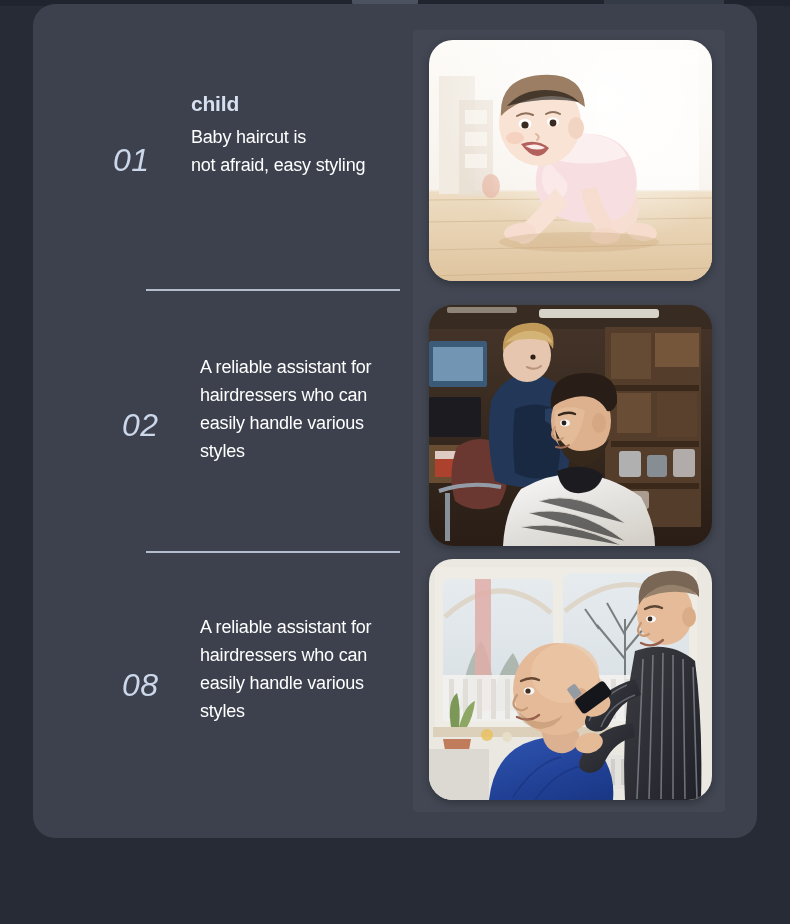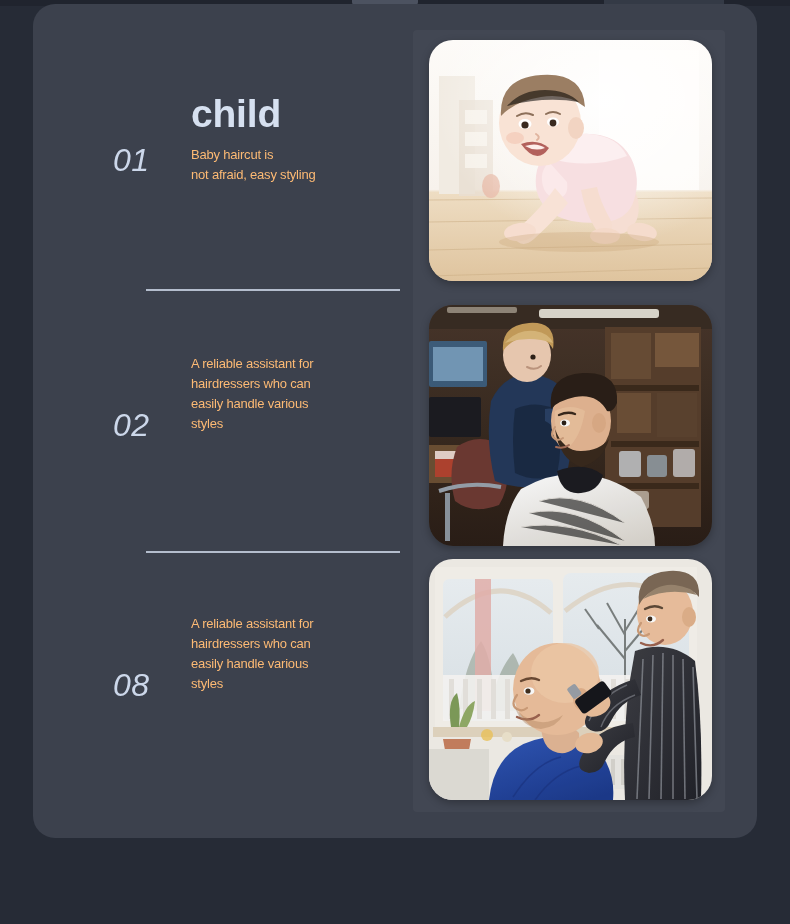--- a/index.html
+++ b/index.html
@@ -87,37 +87,37 @@
     font-style: italic;
     font-weight: 400;
     font-size: 32px;
     line-height: 1;
     color: #ccd7ea;
     letter-spacing: 0.5px;
     width: 78px;
     flex: none;
     padding-top: 52px;
   }
-  .feature-2 .num, .feature-3 .num { padding-top: 55px; }
+  .feature-2 .num, .feature-3 .num { padding-top: 55px; margin-left: 9px; }
 
   .copy { padding-top: 0; }
 
   .feat-title {
-    font-size: 39px;
+    font-size: 21px;
     font-weight: 700;
     color: #d6e0f0;
     line-height: 1.15;
     margin-bottom: 8px;
     letter-spacing: -0.2px;
   }
 
   .feat-desc {
-    font-size: 13px;
+    font-size: 18px;
     font-weight: 400;
-    color: #fdba74;
+    color: #ffffff;
     line-height: 1.55;
     letter-spacing: -0.2px;
     max-width: 225px;
   }
 
   .divider {
     position: absolute;
     left: 113px;
     width: 254px;
     height: 2px;

